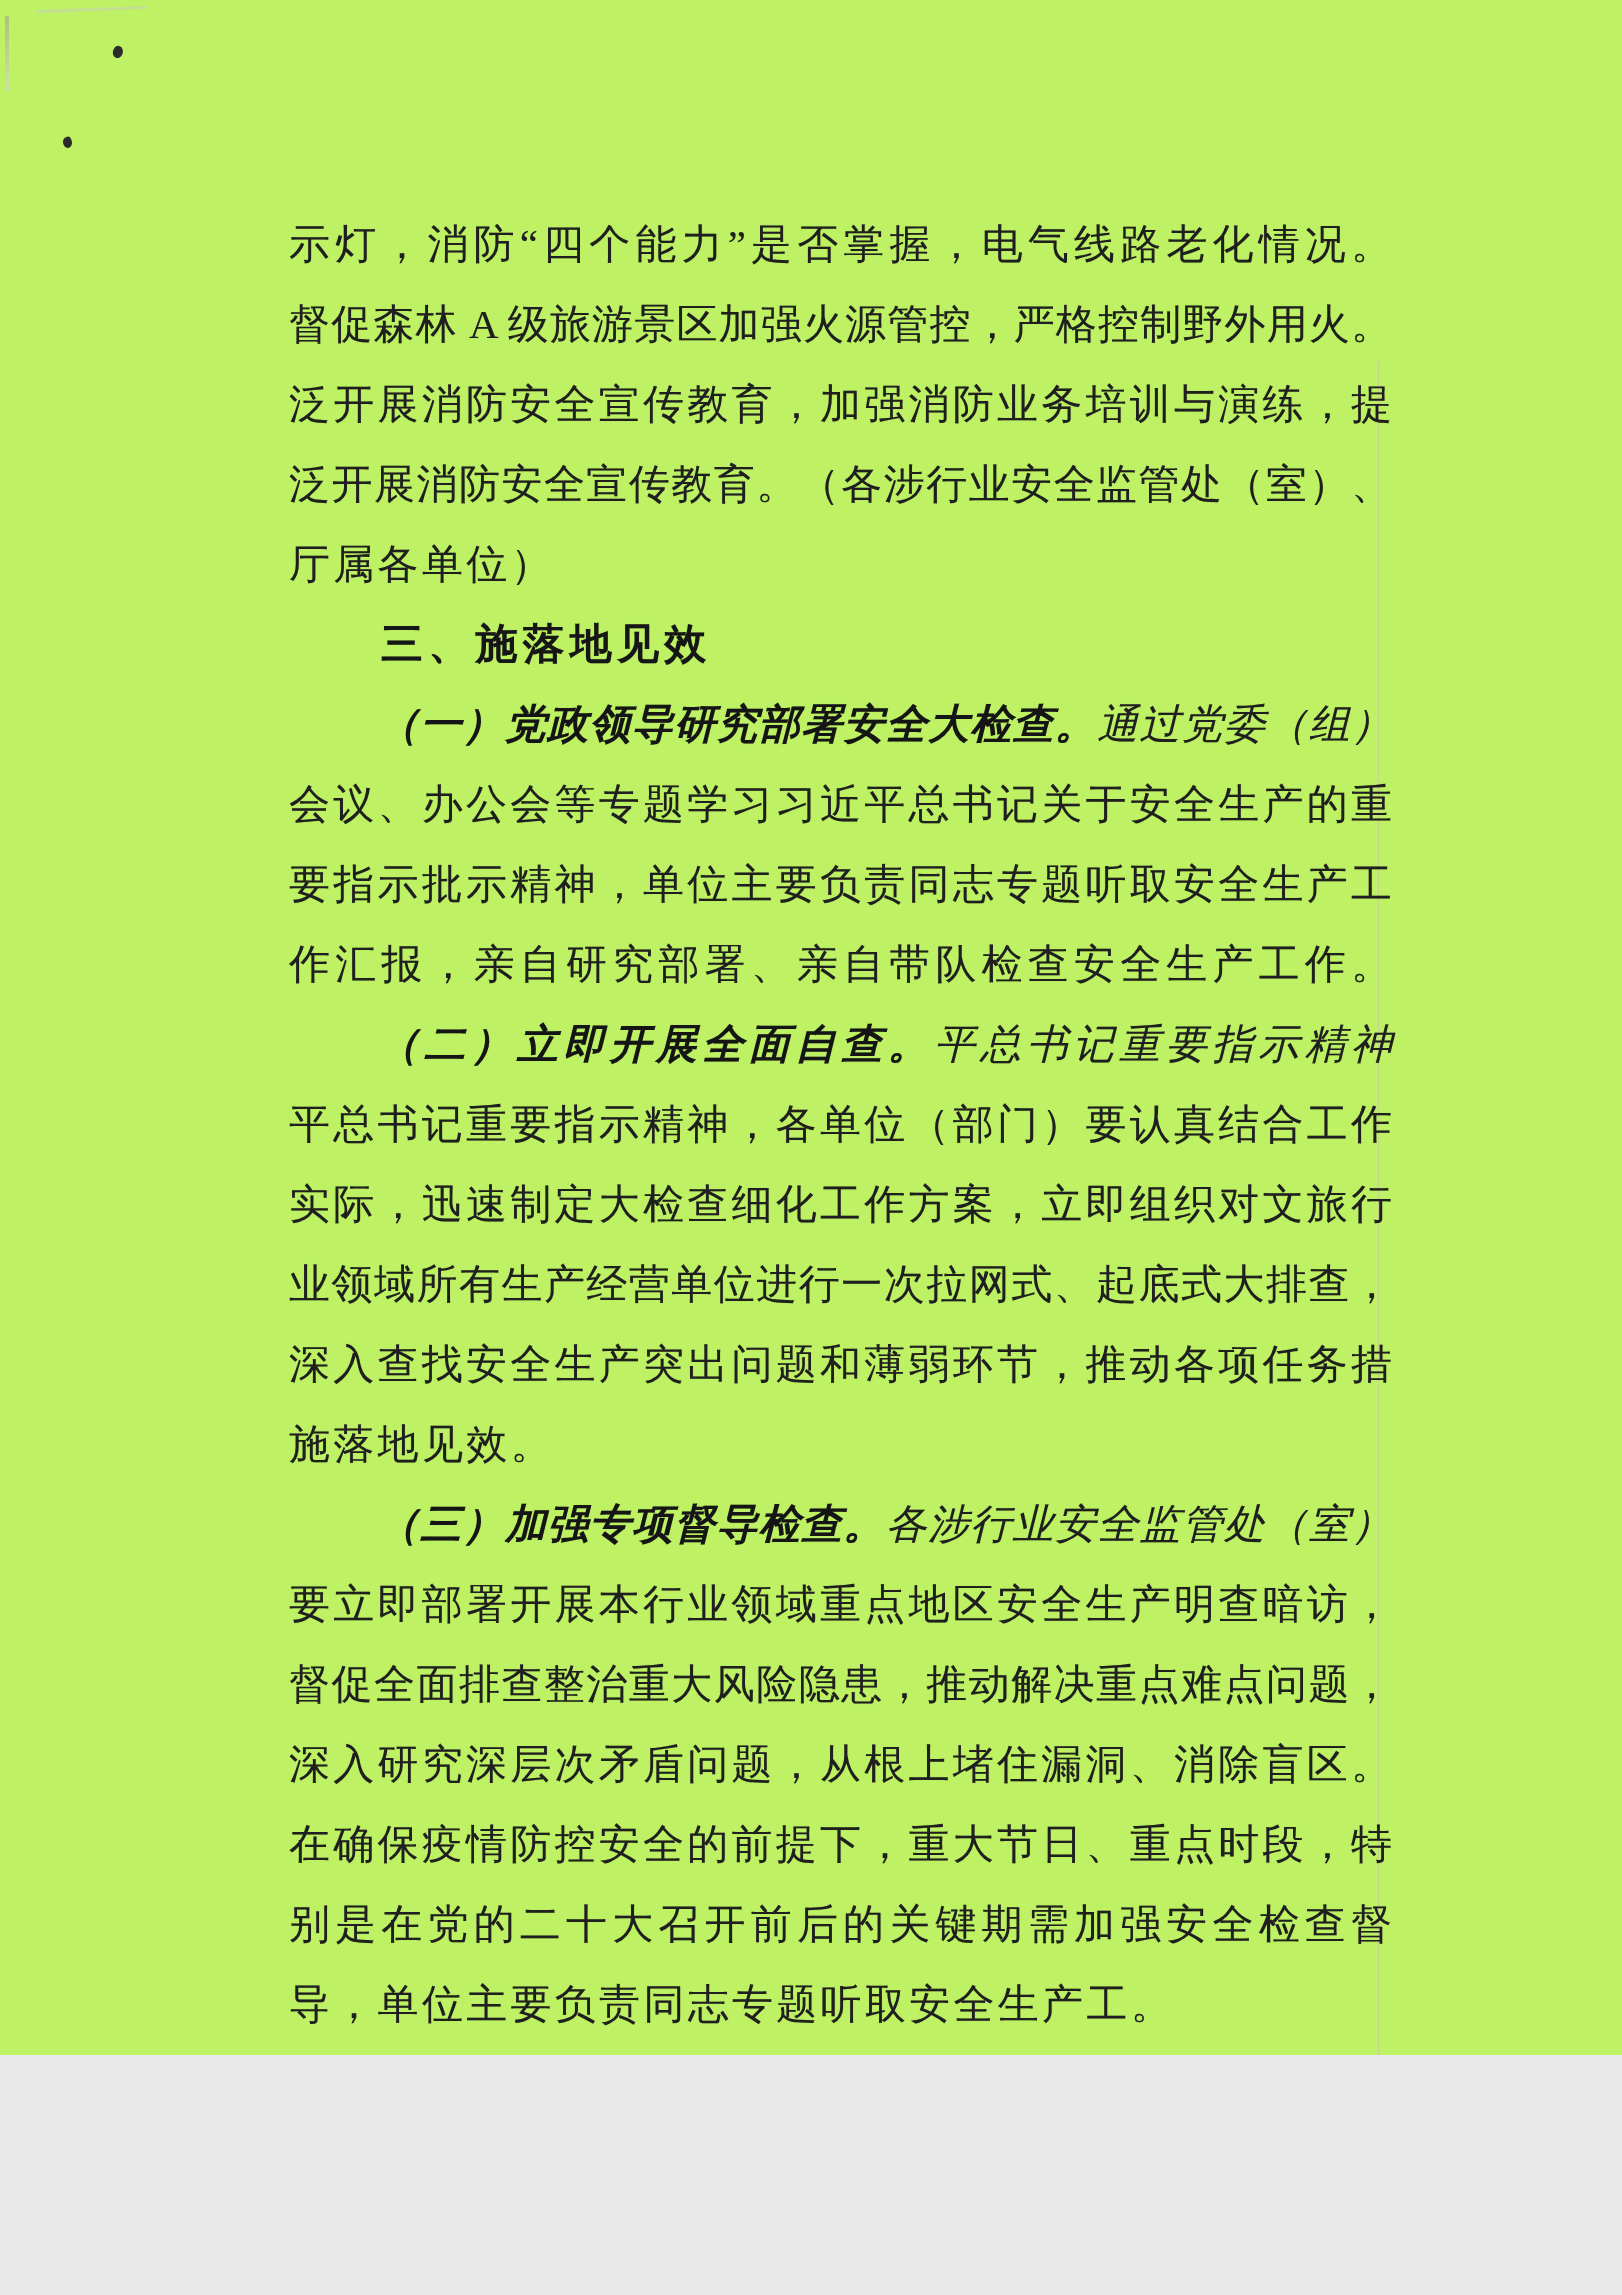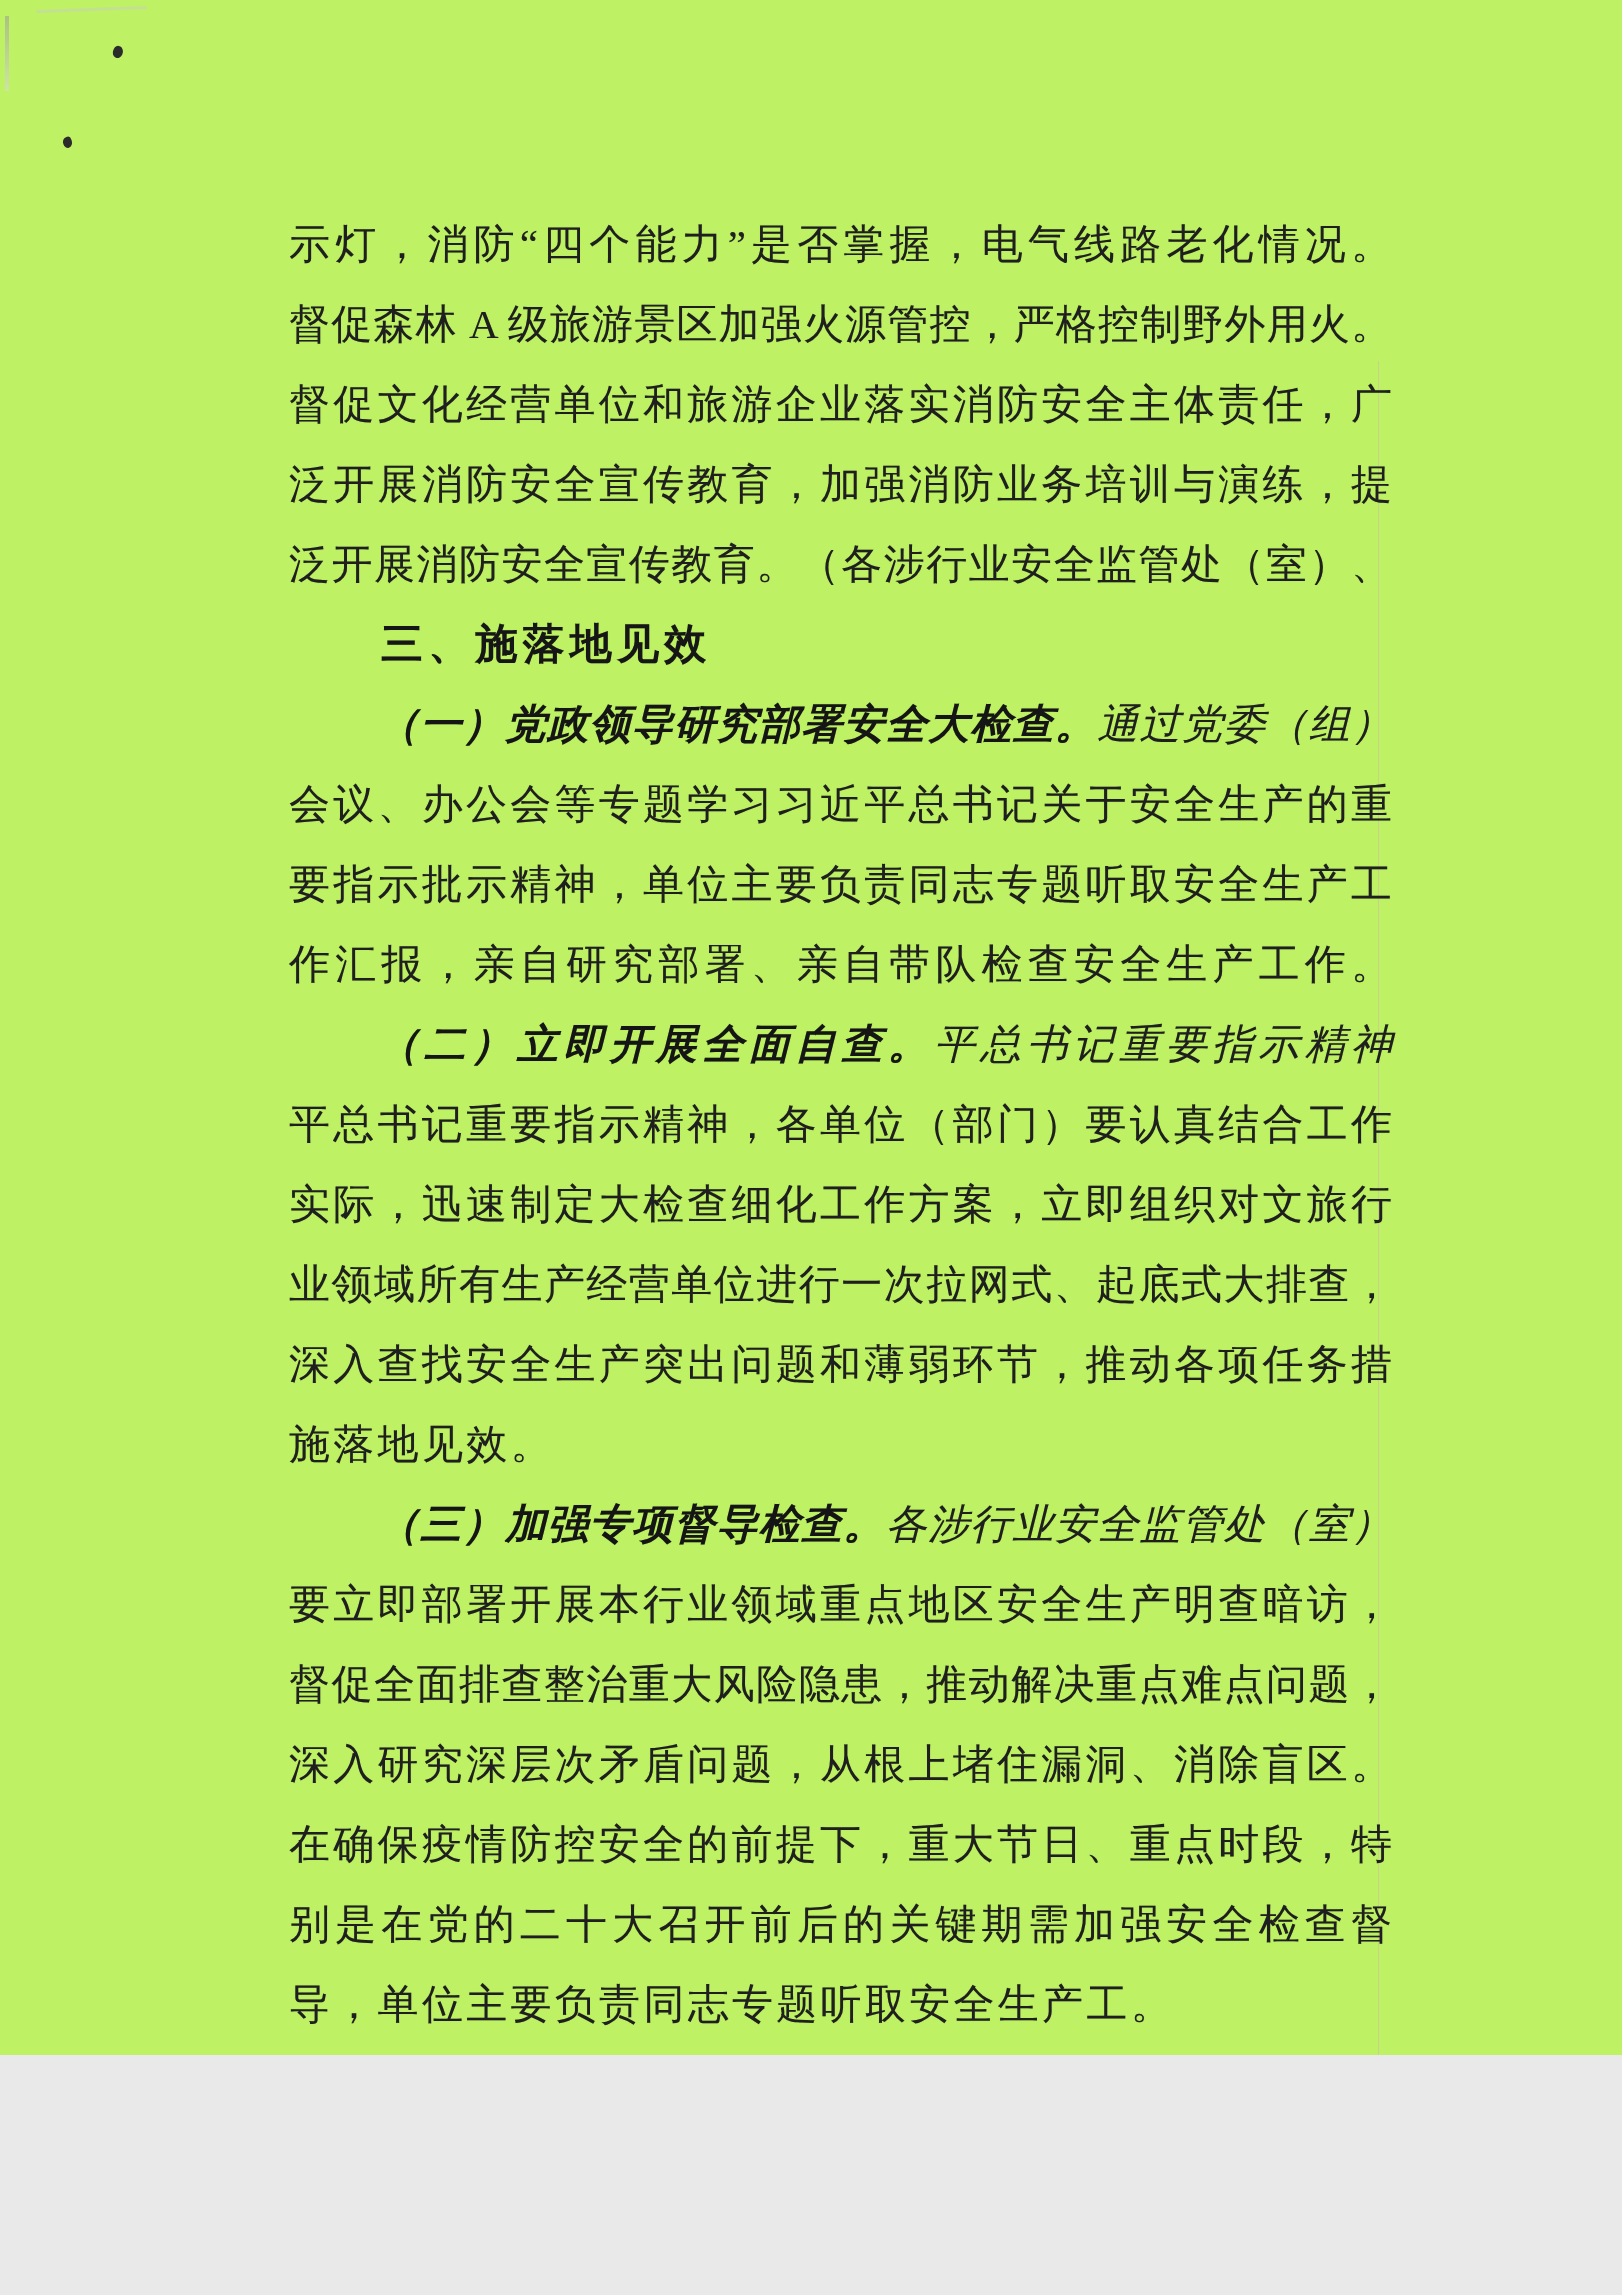--- a/index.html
+++ b/index.html
@@ -80,23 +80,23 @@
 
   <div class="speck s1"></div>
   <div class="speck s2"></div>
   <div class="edge-mark"></div>
   <div class="streak"></div>
   <div class="crease"></div>
 
   <div class="textblock">
     <div class="line full">示灯，消防“四个能力”是否掌握，电气线路老化情况。</div>
     <div class="line full">督促森林 A 级旅游景区加强火源管控，严格控制野外用火。</div>
-    <div class="line full">督促文化经营单位和旅游企业落实消防安全主体责任，广</div>
     <div class="line full">泛开展消防安全宣传教育，加强消防业务培训与演练，提</div>
     <div class="line full">泛开展消防安全宣传教育。（各涉行业安全监管处（室）、</div>
+    <div class="line short">厅属各单位）</div>
 
     <div class="line heading">三、施落地见效</div>
 
     <div class="line para"><b class="lead">（一）党政领导研究部署安全大检查。</b><span>通过党委（组）</span></div>
     <div class="line full">会议、办公会等专题学习习近平总书记关于安全生产的重</div>
     <div class="line full">要指示批示精神，单位主要负责同志专题听取安全生产工</div>
     <div class="line full">作汇报，亲自研究部署、亲自带队检查安全生产工作。</div>
 
     <div class="line para"><b class="lead">（二）立即开展全面自查。</b><span>平总书记重要指示精神</span></div>
     <div class="line full">平总书记重要指示精神，各单位（部门）要认真结合工作</div>

